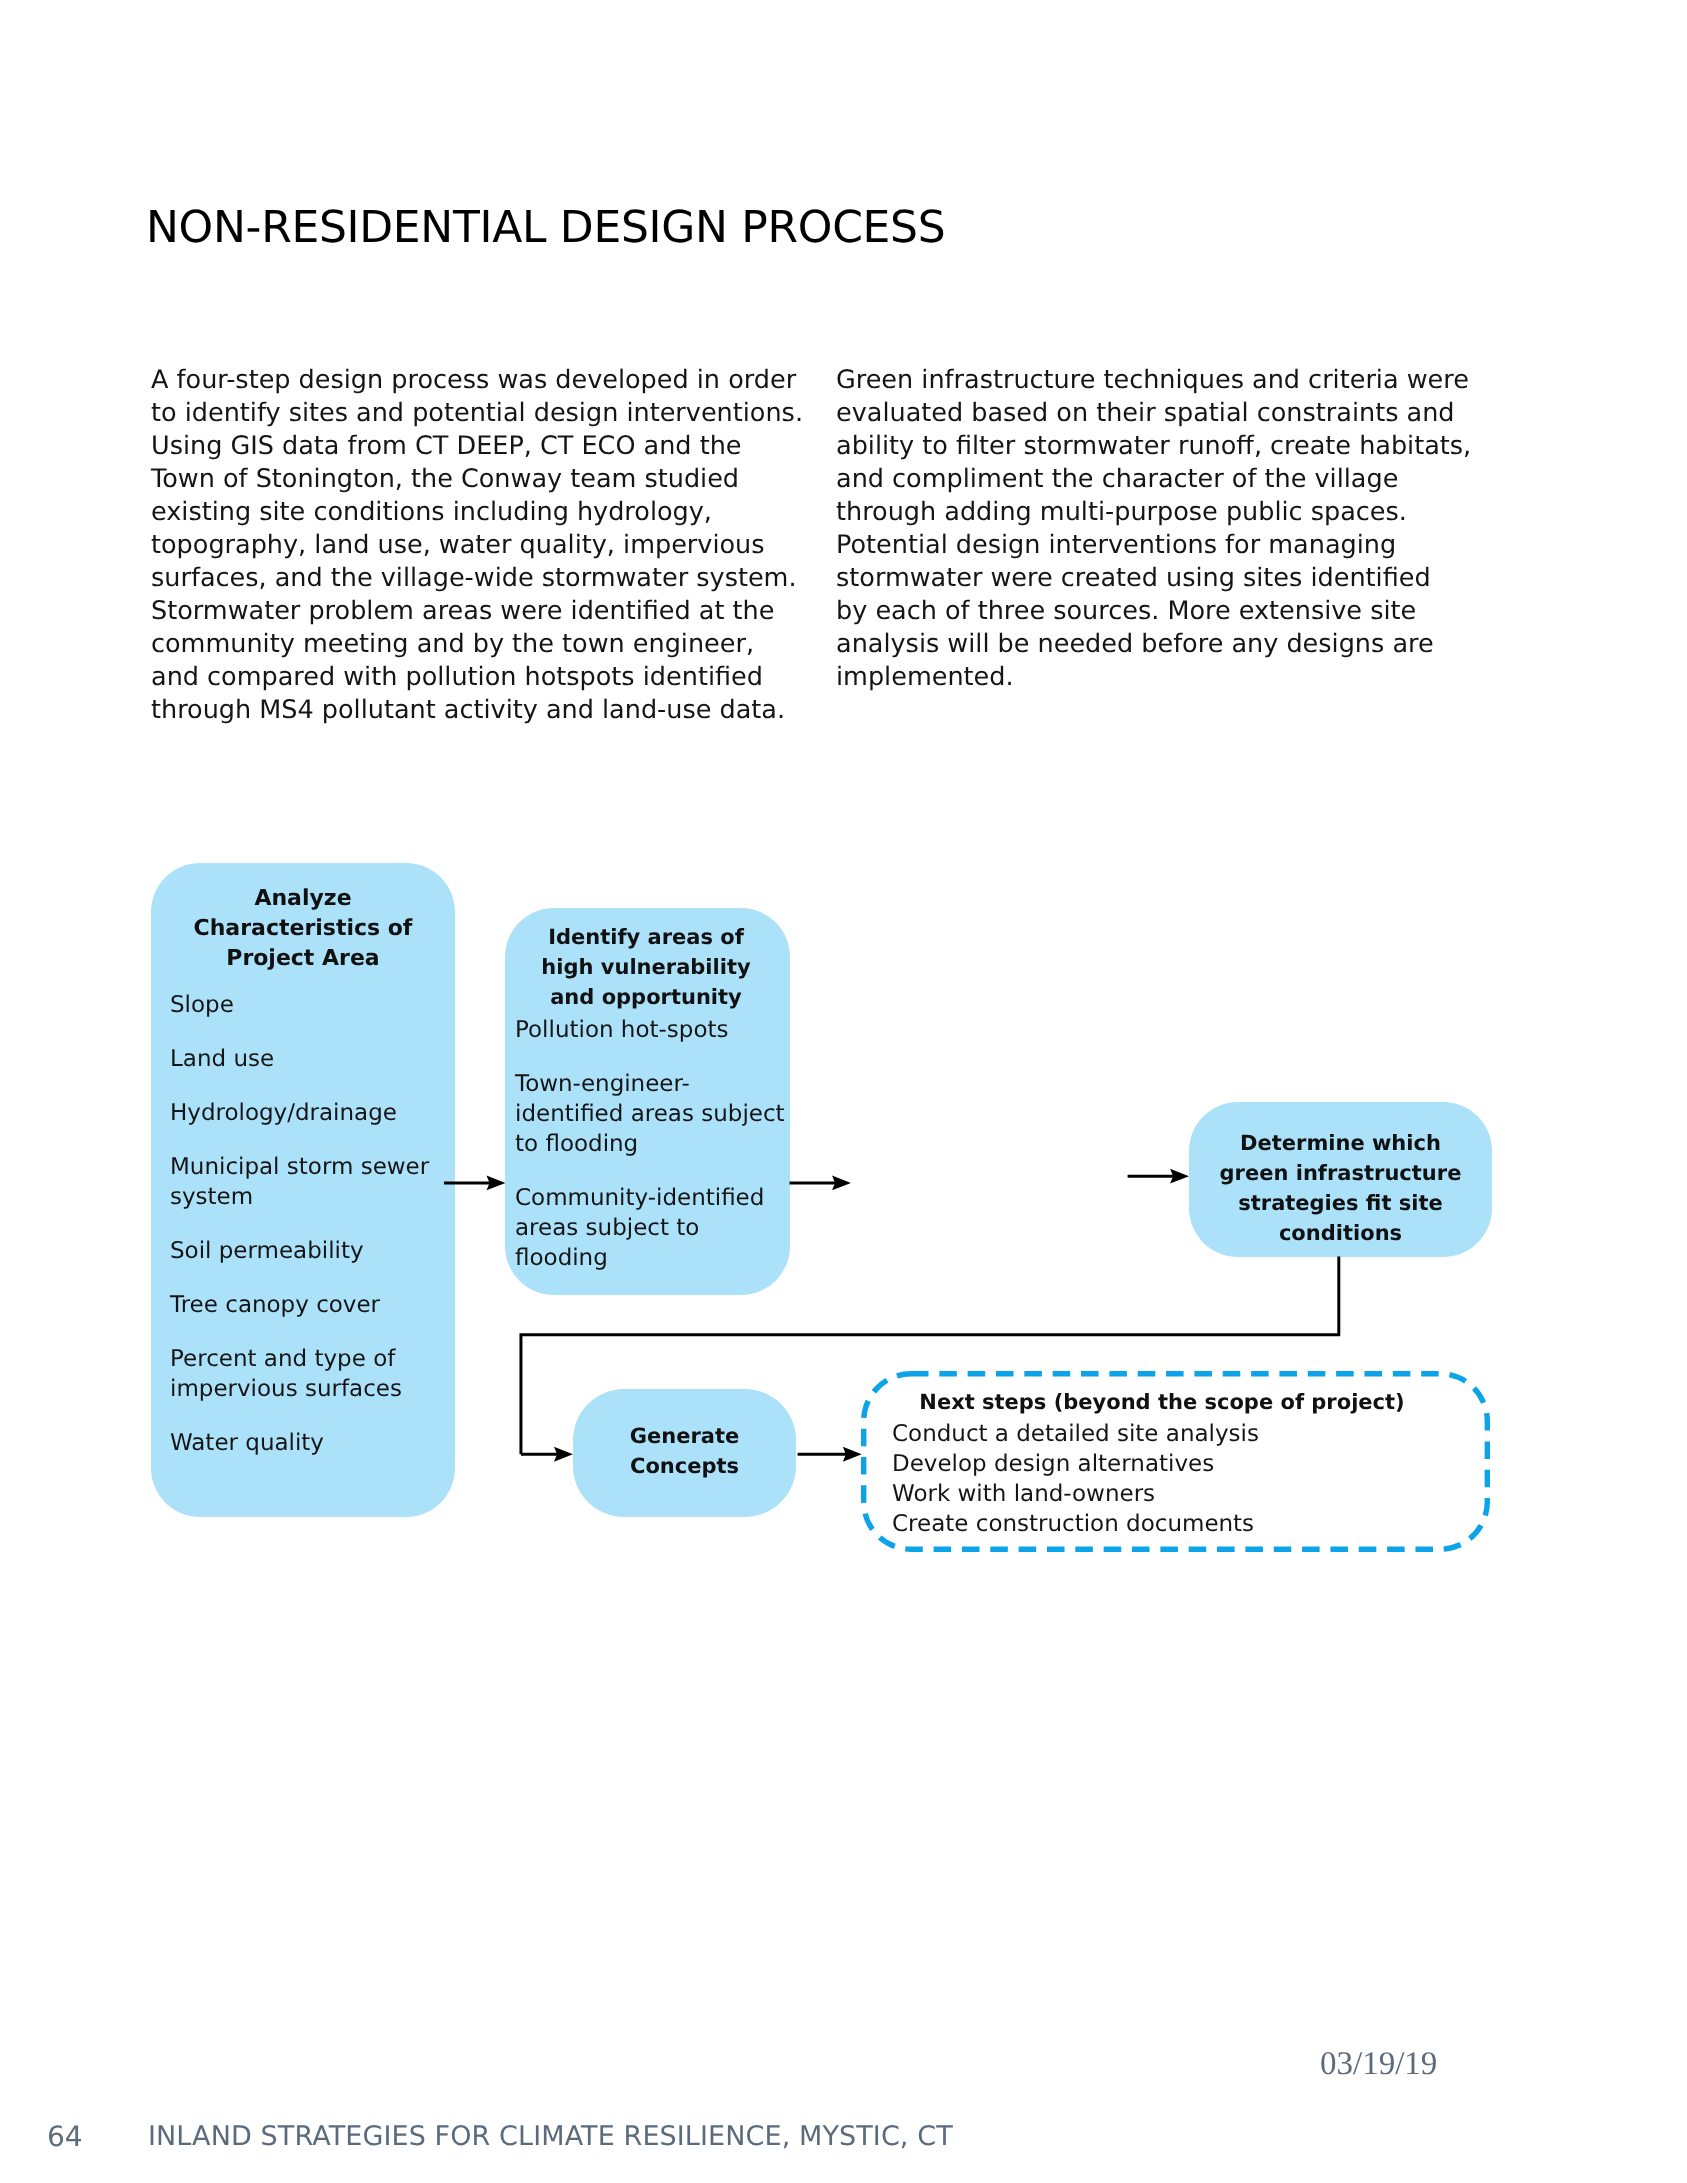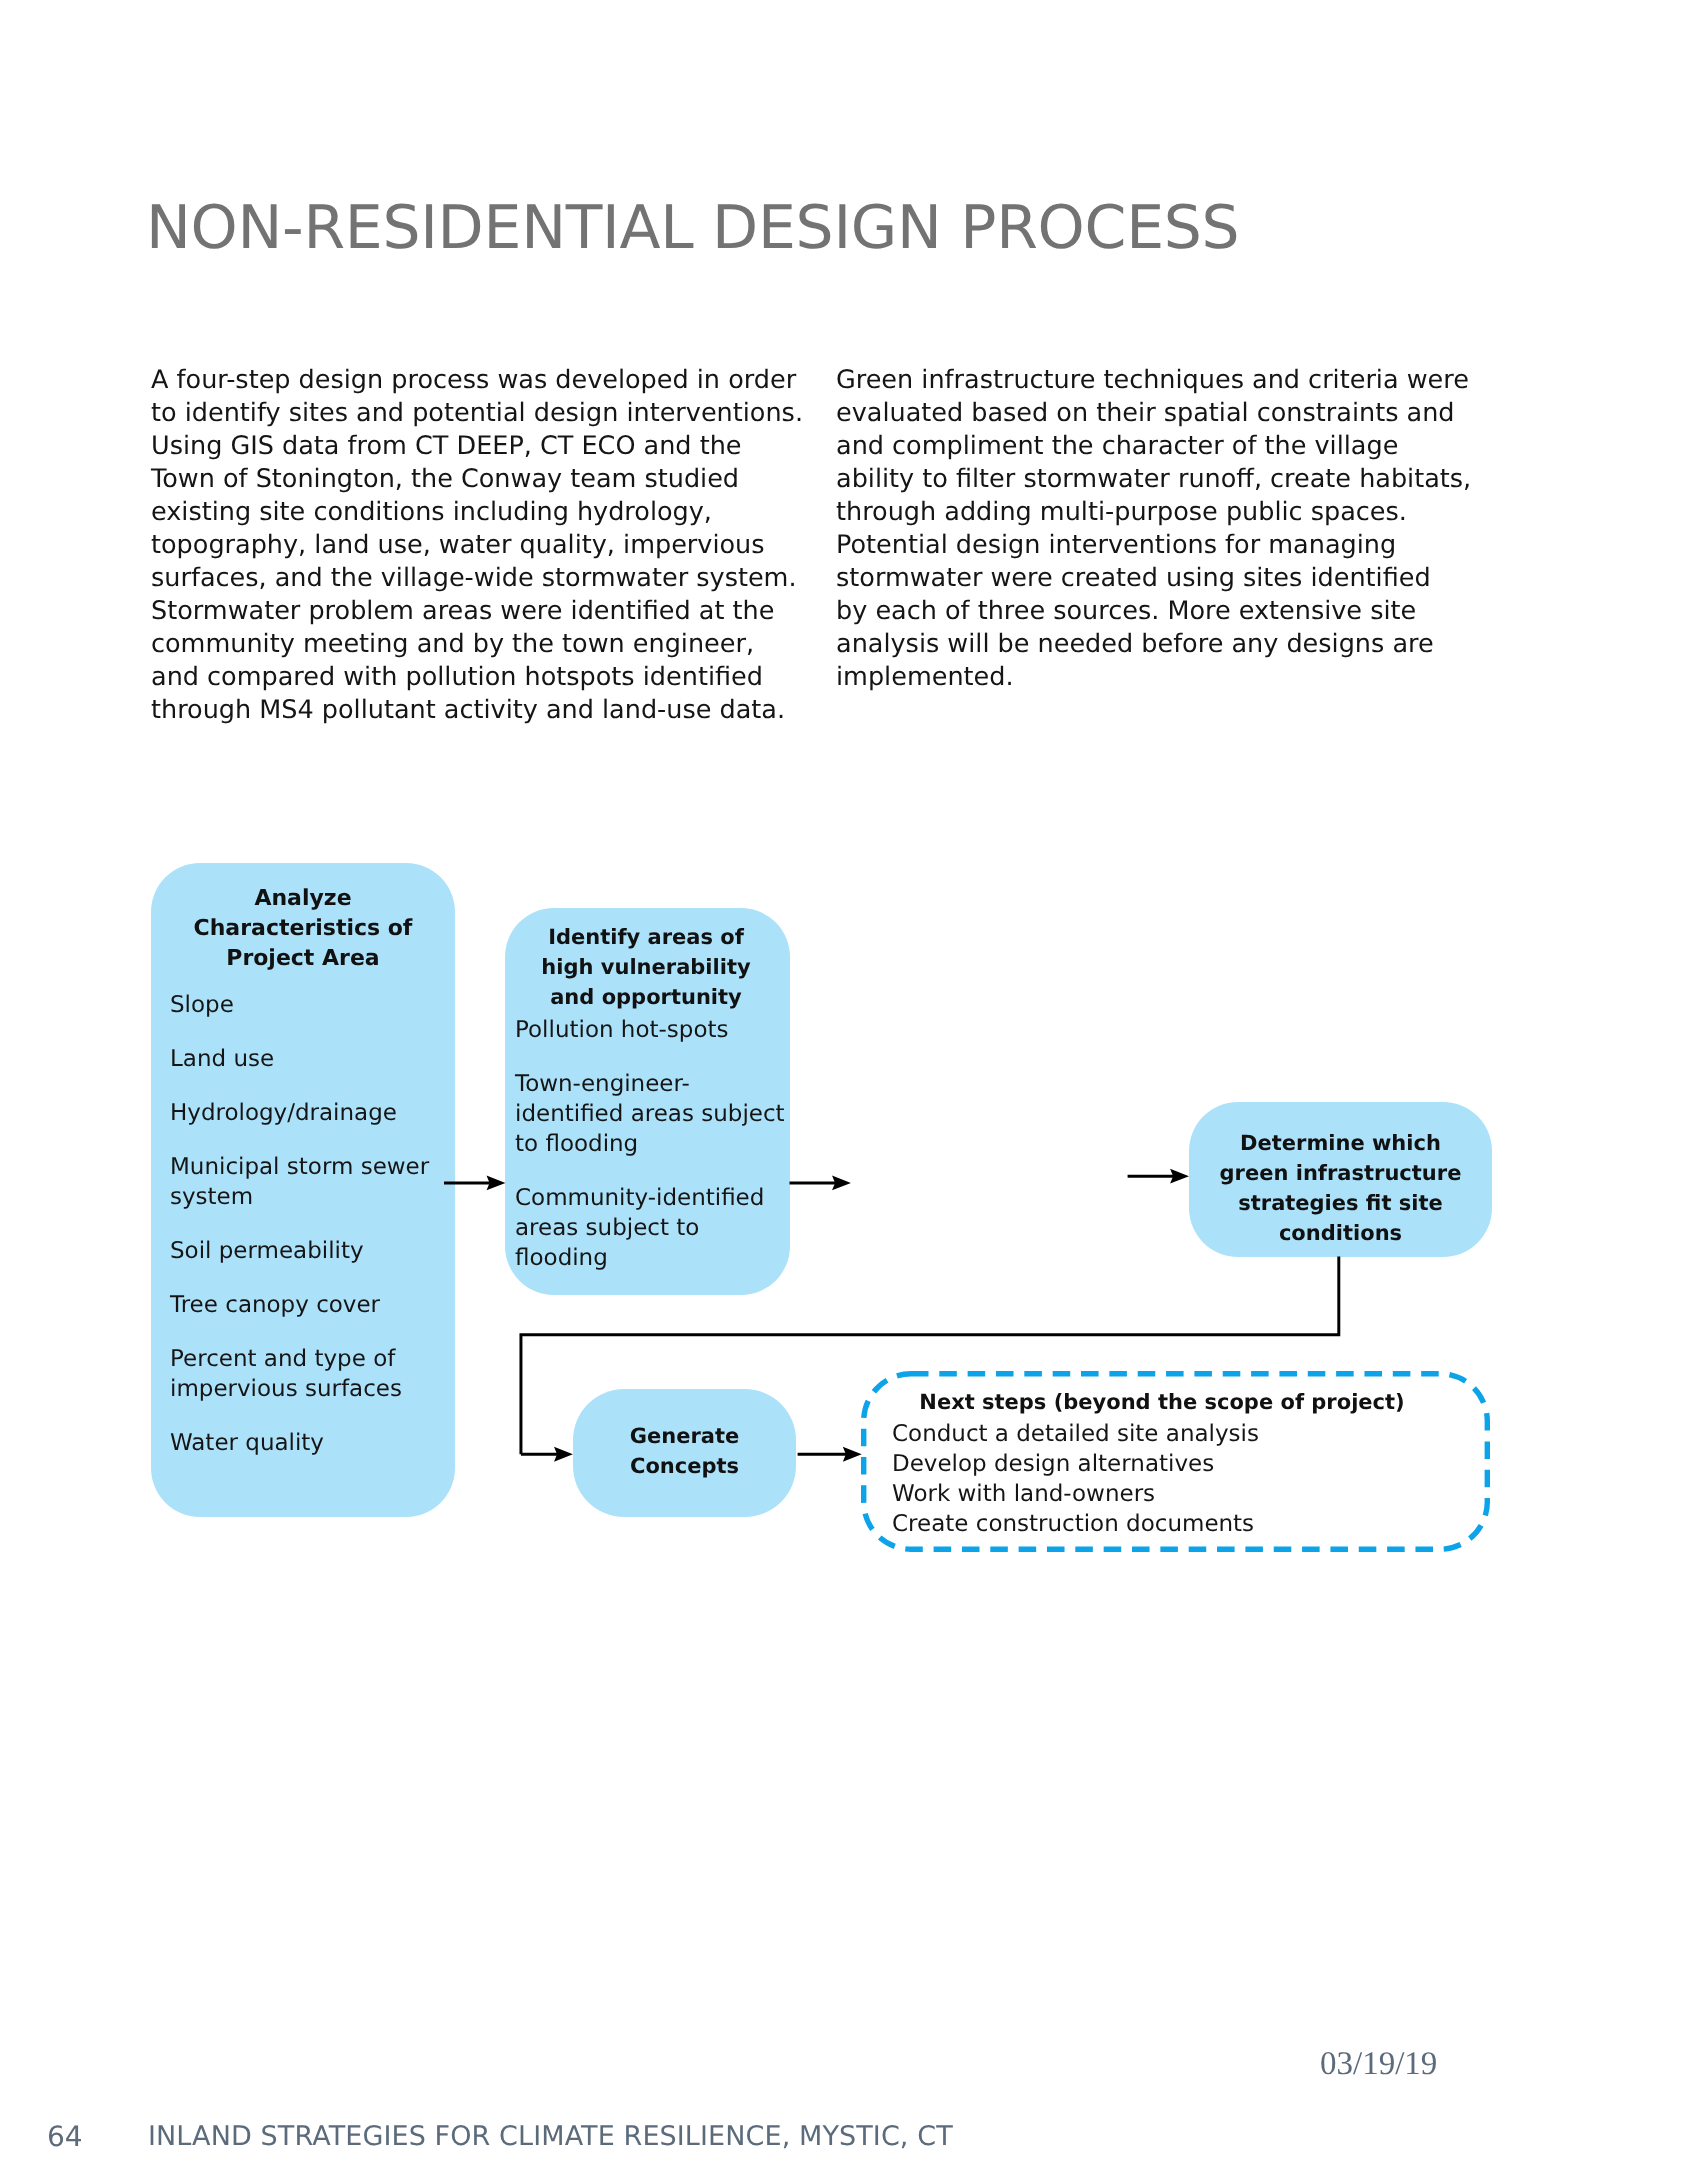--- a/index.html
+++ b/index.html
@@ -5,22 +5,22 @@
 <style>
   html,body{margin:0;padding:0;}
   body{width:1687px;height:2183px;background:#ffffff;position:relative;overflow:hidden;
        font-family:"DejaVu Sans", sans-serif;
        -webkit-font-smoothing:antialiased;text-rendering:geometricPrecision; color:#111111;}
   .abs{position:absolute;}
 
   
   #page-title{
     left:146px; top:198px; width:1282px;
-    font-size:60px; line-height:60px; font-weight:400;
-    letter-spacing:-0.3px; color:#737373; white-space:nowrap;
+    font-size:44px; line-height:60px; font-weight:400;
+    letter-spacing:-0.3px; color:#000000; white-space:nowrap;
   }
 
   
   .bodycol{
     font-size:25.5px; line-height:33px; font-weight:400; color:#151515;
     text-align:left;
   }
   #col-left{left:151px; top:364px; width:675px;}
   #col-right{left:836px; top:364px; width:675px;}
 
@@ -84,22 +84,22 @@
   <div>topography, land use, water quality, impervious</div>
   <div>surfaces, and the village-wide stormwater system.</div>
   <div>Stormwater problem areas were identified at the</div>
   <div>community meeting and by the town engineer,</div>
   <div>and compared with pollution hotspots identified</div>
   <div>through MS4 pollutant activity and land-use data.</div>
 </div>
 <div class="abs bodycol" id="col-right">
   <div>Green infrastructure techniques and criteria were</div>
   <div>evaluated based on their spatial constraints and</div>
+  <div>ability to filter stormwater runoff, create habitats,</div>
   <div>and compliment the character of the village</div>
-  <div>ability to filter stormwater runoff, create habitats,</div>
   <div>through adding multi-purpose public spaces.</div>
   <div>Potential design interventions for managing</div>
   <div>stormwater were created using sites identified</div>
   <div>by each of three sources. More extensive site</div>
   <div>analysis will be needed before any designs are</div>
   <div>implemented.</div>
 </div>
 
 <div class="abs" id="diagram">
 

